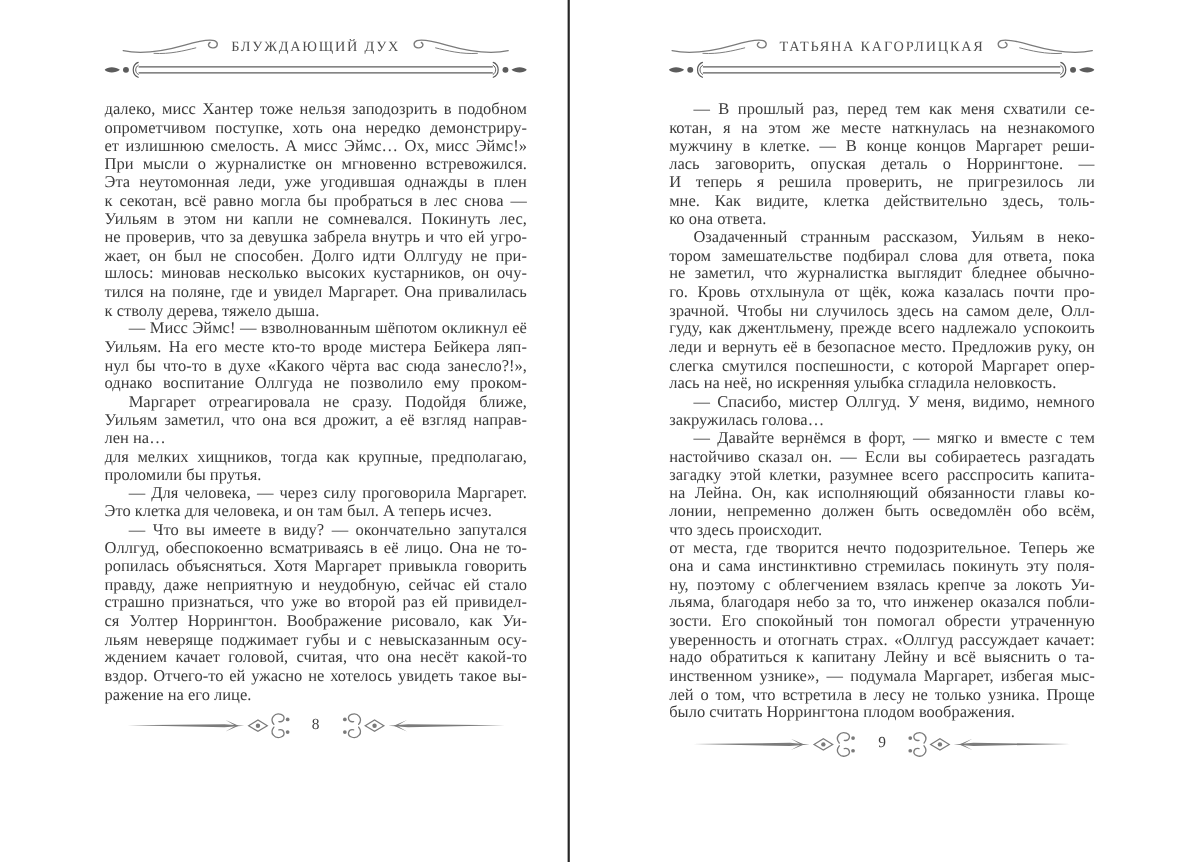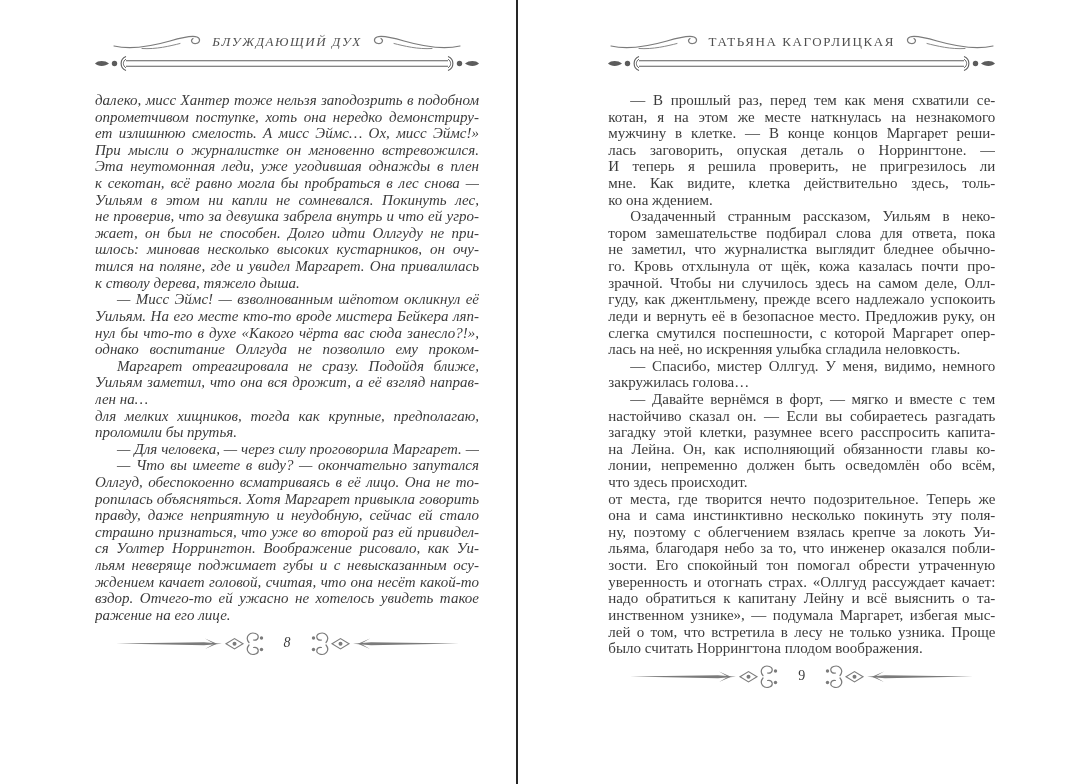--- a/index.html
+++ b/index.html
@@ -16,21 +16,21 @@
     width:1077px;height:784px;overflow:hidden;
     background:var(--bg-color);
     font-family:"Liberation Serif","DejaVu Serif",serif;
   }
   .spread{display:flex;width:1077px;height:784px;}
   .page{position:relative;height:784px;}
   .page.left{width:538px;}
   .page.right{width:582px;}
   .gutter{width:2px;height:784px;background:var(--divider-color);}
   .page-inner{padding-top:30px;}
-  .page.left .page-inner{margin-left:95px;width:384px;font-style:italic;}
+  .page.left .page-inner{margin-left:95px;width:384px;}
   .page.right .page-inner{margin-left:90px;width:387px;}
 
   .title-row{
     height:24px;display:flex;align-items:center;justify-content:center;gap:8px;
   }
   .running-title{
     font-size:13px;letter-spacing:1.6px;color:var(--header-color);
     white-space:nowrap;
   }
   .flourish{flex:0 0 auto;display:block;}
@@ -128,20 +128,21 @@
           <div class="line indent">— Мисс Эймс! — взволнованным шёпотом окликнул её</div>
           <div class="line">Уильям. На его месте кто-то вроде мистера Бейкера ляп-</div>
           <div class="line">нул бы что-то в духе «Какого чёрта вас сюда занесло?!»,</div>
           <div class="line">однако воспитание Оллгуда не позволило ему проком-</div>
           <div class="line indent">Маргарет отреагировала не сразу. Подойдя ближе,</div>
           <div class="line">Уильям заметил, что она вся дрожит, а её взгляд направ-</div>
           <div class="line last">лен на…</div>
           <div class="line">для мелких хищников, тогда как крупные, предполагаю,</div>
           <div class="line last">проломили бы прутья.</div>
           <div class="line indent">— Для человека, — через силу проговорила Маргарет. —</div>
+          <div class="line last">Это клетка для человека, и он там был. А теперь исчез.</div>
           <div class="line indent">— Что вы имеете в виду? — окончательно запутался</div>
           <div class="line">Оллгуд, обеспокоенно всматриваясь в её лицо. Она не то-</div>
           <div class="line">ропилась объясняться. Хотя Маргарет привыкла говорить</div>
           <div class="line">правду, даже неприятную и неудобную, сейчас ей стало</div>
           <div class="line">страшно признаться, что уже во второй раз ей привидел-</div>
           <div class="line">ся Уолтер Норрингтон. Воображение рисовало, как Уи-</div>
           <div class="line">льям неверяще поджимает губы и с невысказанным осу-</div>
           <div class="line">ждением качает головой, считая, что она несёт какой-то</div>
           <div class="line">вздор. Отчего-то ей ужасно не хотелось увидеть такое вы-</div>
           <div class="line last">ражение на его лице.</div>
@@ -187,40 +188,40 @@
         </svg>
       </header>
 
       <div class="page-body">
           <div class="line indent">— В прошлый раз, перед тем как меня схватили се-</div>
           <div class="line">котан, я на этом же месте наткнулась на незнакомого</div>
           <div class="line">мужчину в клетке. — В конце концов Маргарет реши-</div>
           <div class="line">лась заговорить, опуская деталь о Норрингтоне. —</div>
           <div class="line">И теперь я решила проверить, не пригрезилось ли</div>
           <div class="line">мне. Как видите, клетка действительно здесь, толь-</div>
-          <div class="line last">ко она ждением.</div>
+          <div class="line last">ко она ответа.</div>
           <div class="line indent">Озадаченный странным рассказом, Уильям в неко-</div>
           <div class="line">тором замешательстве подбирал слова для ответа, пока</div>
           <div class="line">не заметил, что журналистка выглядит бледнее обычно-</div>
           <div class="line">го. Кровь отхлынула от щёк, кожа казалась почти про-</div>
           <div class="line">зрачной. Чтобы ни случилось здесь на самом деле, Олл-</div>
           <div class="line">гуду, как джентльмену, прежде всего надлежало успокоить</div>
           <div class="line">леди и вернуть её в безопасное место. Предложив руку, он</div>
           <div class="line">слегка смутился поспешности, с которой Маргарет опер-</div>
           <div class="line last">лась на неё, но искренняя улыбка сгладила неловкость.</div>
           <div class="line indent">— Спасибо, мистер Оллгуд. У меня, видимо, немного</div>
           <div class="line last">закружилась голова…</div>
           <div class="line indent">— Давайте вернёмся в форт, — мягко и вместе с тем</div>
           <div class="line">настойчиво сказал он. — Если вы собираетесь разгадать</div>
           <div class="line">загадку этой клетки, разумнее всего расспросить капита-</div>
           <div class="line">на Лейна. Он, как исполняющий обязанности главы ко-</div>
           <div class="line">лонии, непременно должен быть осведомлён обо всём,</div>
           <div class="line last">что здесь происходит.</div>
           <div class="line">от места, где творится нечто подозрительное. Теперь же</div>
-          <div class="line">она и сама инстинктивно несколько покинуть эту поля-</div>
+          <div class="line">она и сама инстинктивно стремилась покинуть эту поля-</div>
           <div class="line">ну, поэтому с облегчением взялась крепче за локоть Уи-</div>
           <div class="line">льяма, благодаря небо за то, что инженер оказался побли-</div>
           <div class="line">зости. Его спокойный тон помогал обрести утраченную</div>
           <div class="line">уверенность и отогнать страх. «Оллгуд рассуждает качает:</div>
           <div class="line">надо обратиться к капитану Лейну и всё выяснить о та-</div>
           <div class="line">инственном узнике», — подумала Маргарет, избегая мыс-</div>
           <div class="line">лей о том, что встретила в лесу не только узника. Проще</div>
           <div class="line last">было считать Норрингтона плодом воображения.</div>
         </div>
 

